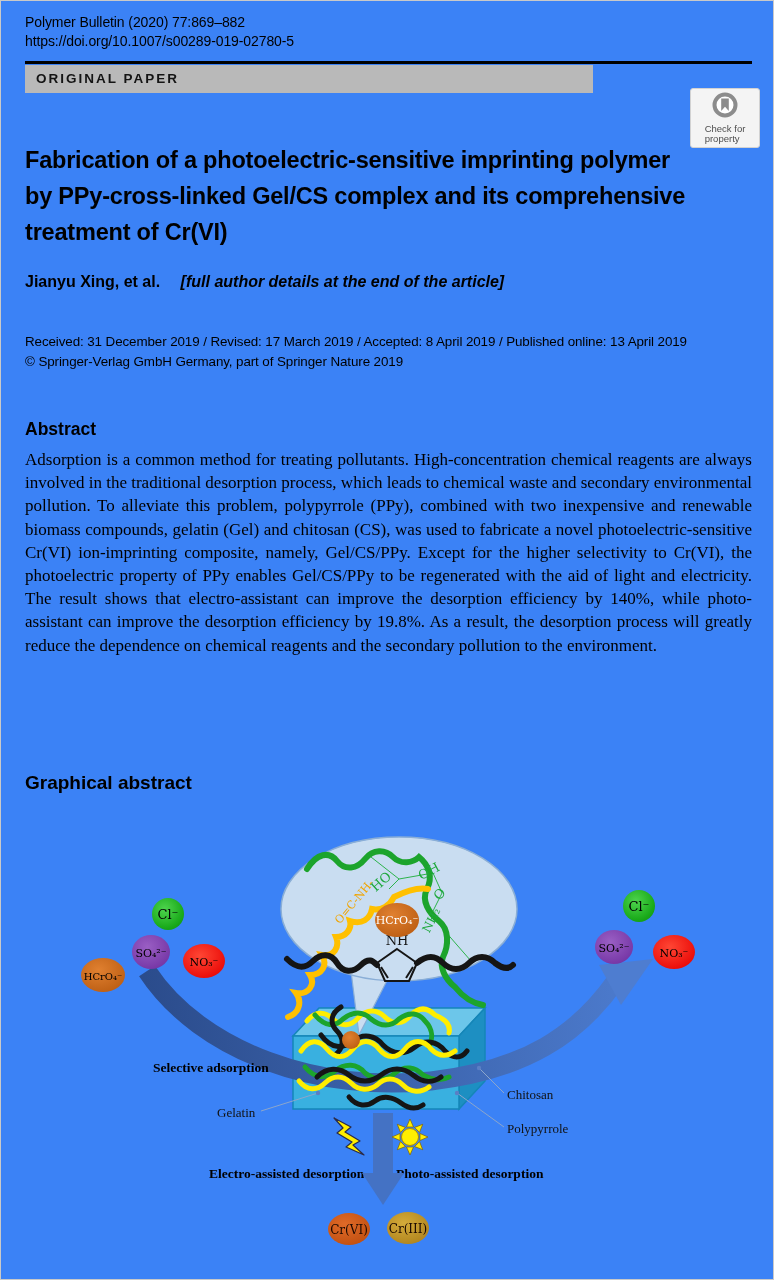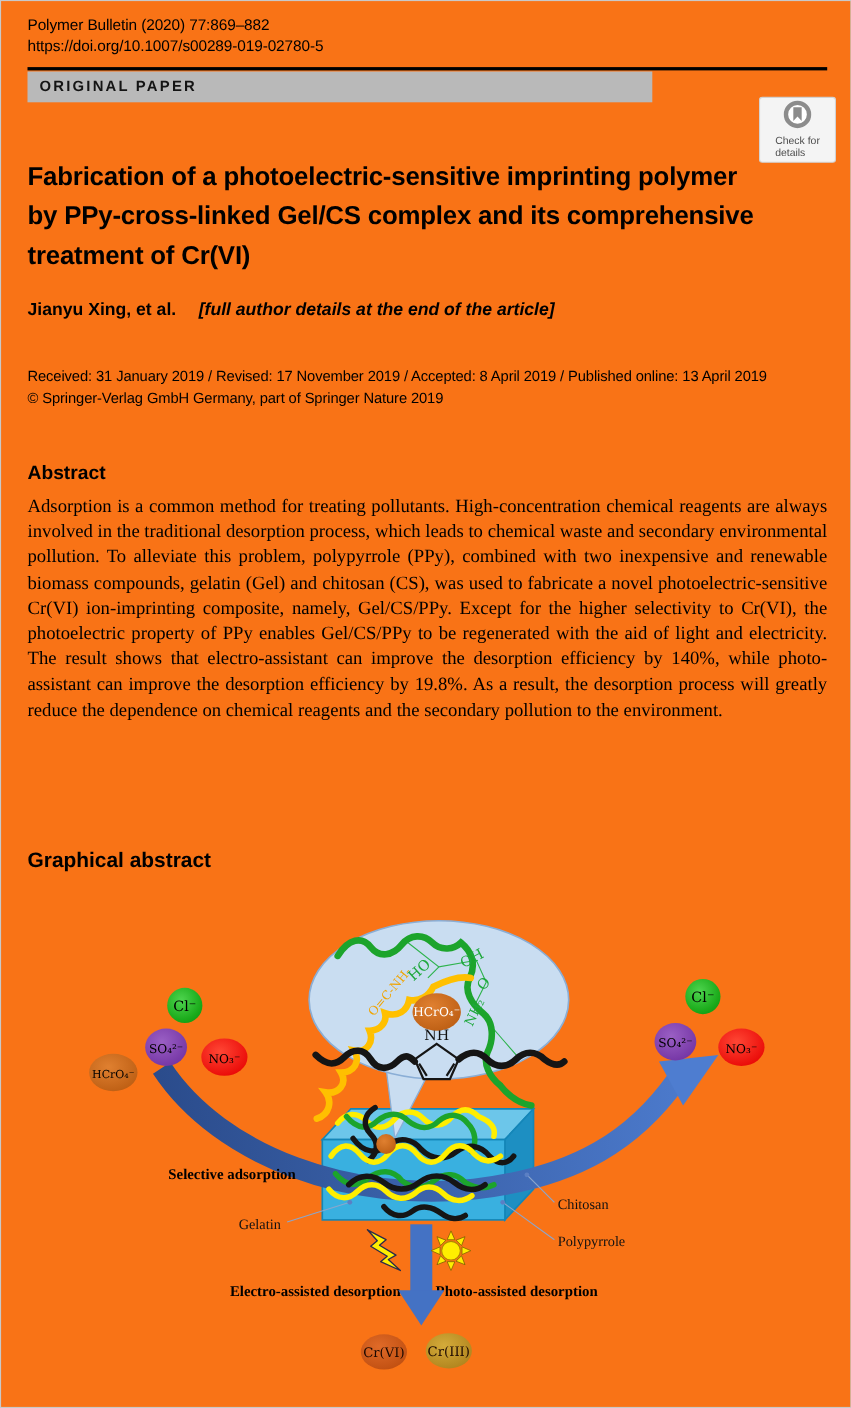--- a/index.html
+++ b/index.html
@@ -1,19 +1,19 @@
 <!DOCTYPE html>
 <html><head>
 <meta charset="utf-8">
 <style>
   html,body{margin:0;padding:0;background:#ffffff;}
   .page{
     position:relative;
     width:774px;height:1280px;
-    background:#f97316;
+    background:#3b82f6;
     border:1px solid #c9c9c9;
     box-sizing:border-box;
     font-family:"Liberation Sans",sans-serif;
     color:#000;
     overflow:hidden;
   }
   .journal-line{position:absolute;left:24px;top:12px;font-size:14px;line-height:19px;letter-spacing:-0.1px;}
   .doi-line{position:absolute;left:24px;top:31px;font-size:14px;line-height:19px;letter-spacing:-0.1px;}
   .top-rule{position:absolute;left:24px;top:60px;width:727px;height:3px;background:#000;}
   .banner{
@@ -60,36 +60,36 @@
 
   <div class="badge">
     <span>
       <svg width="26" height="26" viewBox="0 0 26 26">
         <circle cx="13" cy="13" r="10.5" fill="#ffffff" stroke="#8c8c8c" stroke-width="4"></circle>
         <path d="M9.2,6.5 h7.6 v12.5 l-3.8,-4.2 l-3.8,4.2 z" fill="#8c8c8c"></path>
       </svg>
     </span>
     <span class="badge-text">
       <span>Check for</span><br>
-      <span>details</span>
+      <span>property</span>
     </span>
   </div>
 
   <div class="title">
     <div>Fabrication of a photoelectric-sensitive imprinting polymer</div>
     <div>by PPy-cross-linked Gel/CS complex and its comprehensive</div>
     <div>treatment of Cr(VI)</div>
   </div>
 
   <div class="authors">
     <span>Jianyu Xing, et al.</span>
     <span class="author-note">[full author details at the end of the article]</span>
   </div>
 
-  <div class="history">Received: 31 January 2019 / Revised: 17 November 2019 / Accepted: 8 April 2019 / Published online: 13 April 2019</div>
+  <div class="history">Received: 31 December 2019 / Revised: 17 March 2019 / Accepted: 8 April 2019 / Published online: 13 April 2019</div>
   <div class="copyright">© Springer-Verlag GmbH Germany, part of Springer Nature 2019</div>
 
   <div class="abstract-heading">Abstract</div>
   <div class="abstract-body">Adsorption is a common method for treating pollutants. High-concentration chemical reagents are always involved in the traditional desorption process, which leads to chemical waste and secondary environmental pollution. To alleviate this problem, polypyrrole (PPy), combined with two inexpensive and renewable biomass compounds, gelatin (Gel) and chitosan (CS), was used to fabricate a novel photoelectric-sensitive Cr(VI) ion-imprinting composite, namely, Gel/CS/PPy. Except for the higher selectivity to Cr(VI), the photoelectric property of PPy enables Gel/CS/PPy to be regenerated with the aid of light and electricity. The result shows that electro-assistant can improve the desorption efficiency by 140%, while photo-assistant can improve the desorption efficiency by 19.8%. As a result, the desorption process will greatly reduce the dependence on chemical reagents and the secondary pollution to the environment.</div>
 
   <div class="ga-heading">Graphical abstract</div>
 
   <div class="figure-wrap">
   <svg width="774" height="460" viewBox="0 0 774 460" xmlns="http://www.w3.org/2000/svg" font-family="DejaVu Serif, Liberation Serif, serif">
     <defs>

